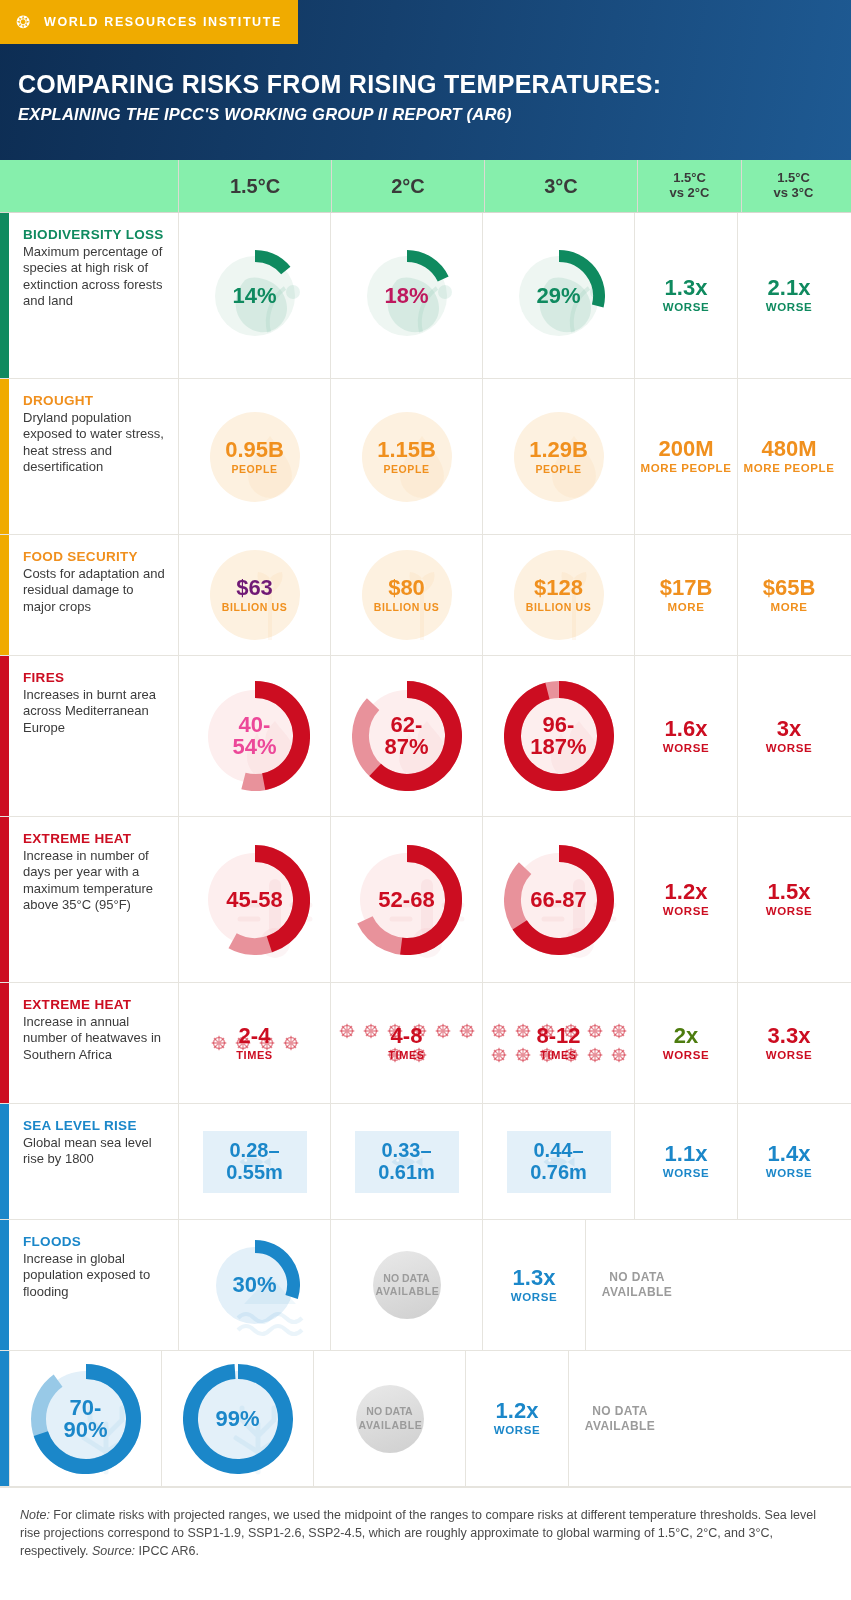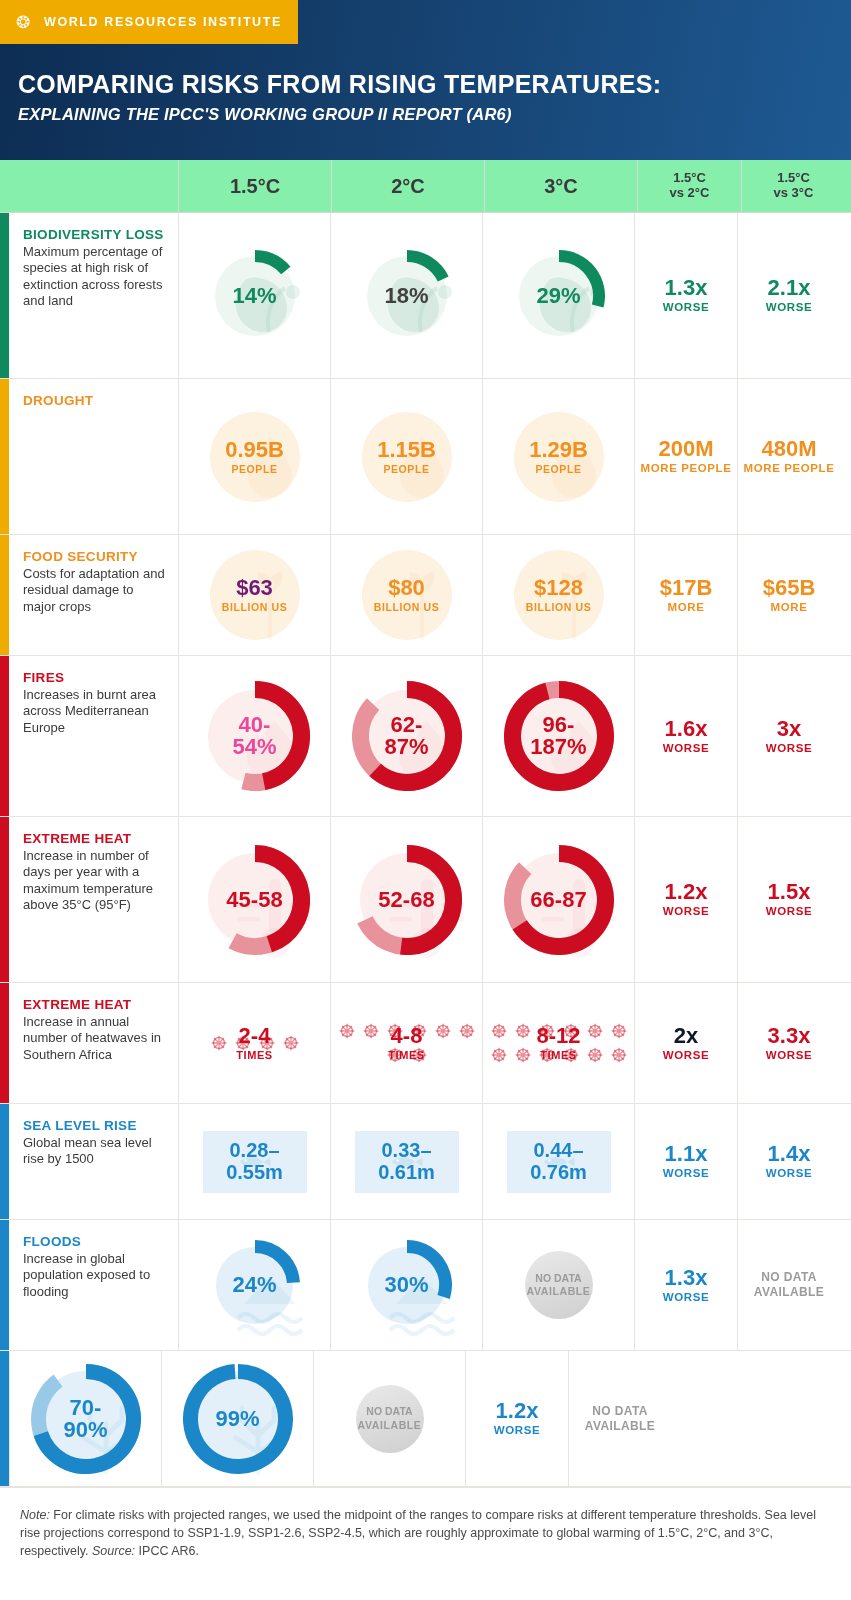--- a/index.html
+++ b/index.html
@@ -99,21 +99,21 @@
   }
   .cmp .big{font-size:22px;font-weight:bold;line-height:1.05;}
   .cmp .small{font-size:11.5px;font-weight:bold;letter-spacing:.6px;line-height:1.15;text-transform:uppercase;}
   .cmp .nodata{font-size:12px;font-weight:bold;color:#9b9b9b;letter-spacing:.4px;line-height:1.25;text-transform:uppercase;}
 
   
   .donut{position:relative;display:flex;align-items:center;justify-content:center;}
   .donut svg{position:absolute;left:0;top:0;}
   .donut .inner{
     position:relative;z-index:2;
-    display:flex;flex-direction:column;align-items:center;justify-content:center;
+    display:flex;flex-direction:column;justify-content:center;
     text-align:center;
   }
   .val{font-weight:bold;line-height:1.0;}
   .unit{font-weight:bold;letter-spacing:.6px;text-transform:uppercase;}
 
   .bgcircle{position:absolute;border-radius:50%;z-index:0;}
   .ghost{position:absolute;z-index:1;opacity:.30;display:flex;align-items:center;justify-content:center;}
 
   
   .pill{
@@ -198,21 +198,21 @@
               <svg width="120" height="120" viewBox="0 0 120 120">
                 <path d="M36 30c-14 16-12 38 4 48 14 9 30 3 36-10 6-14-2-30-14-36-10-5-20-6-26-2z" fill="#0f8a5f" opacity=".35"></path>
                 <path d="M60 82c-4-16 2-34 16-44" stroke="#0f8a5f" stroke-width="4" fill="none" opacity=".35"></path>
                 <circle cx="84" cy="42" r="7" fill="#0f8a5f" opacity=".3"></circle>
               </svg>
             </div>
             <svg width="92" height="92" style="z-index: 1;">
               <path d="M 46 6 A 40 40 0 0 1 82.19308209864079 28.968828337397092" stroke="#0f8a5f" stroke-width="12" fill="none" stroke-linecap="butt"></path>
             </svg>
             <div class="inner" style="width: 62px;">
-              <div class="val" style="font-size: 22px; color: #404040;">18%</div>
+              <div class="val" style="font-size: 22px; color: #be185d;">18%</div>
             </div>
           </div>
         </div>
         <div class="cell">
           <div class="donut" style="width: 92px; height: 92px;">
             <div class="bgcircle" style="width: 80px; height: 80px; left: 6px; top: 6px; background: rgb(238, 246, 242);"></div>
             <div class="ghost" style="width: 92px; height: 92px;">
               <svg width="120" height="120" viewBox="0 0 120 120">
                 <path d="M36 30c-14 16-12 38 4 48 14 9 30 3 36-10 6-14-2-30-14-36-10-5-20-6-26-2z" fill="#0f8a5f" opacity=".35"></path>
                 <path d="M60 82c-4-16 2-34 16-44" stroke="#0f8a5f" stroke-width="4" fill="none" opacity=".35"></path>
@@ -233,20 +233,21 @@
         </div>
         <div class="cmp">
           <div class="big" style="color: rgb(15, 138, 95);">2.1x</div>
           <div class="small" style="color: rgb(15, 138, 95); margin-top: 2px;">WORSE</div>
         </div>
       </div>
       <div class="row" style="min-height: 155px;">
         <div class="accent" style="background: rgb(240, 171, 0);"></div>
         <div class="label">
           <h3 style="color: rgb(240, 144, 30);">DROUGHT</h3>
+          <p>Dryland population exposed to water stress, heat stress and desertification</p>
         </div>
         <div class="cell">
           <div class="donut" style="width: 90px; height: 90px;">
             <div class="bgcircle" style="width: 90px; height: 90px; left: 0px; top: 0px; background: rgb(253, 241, 224);"></div>
             <div class="ghost" style="width: 90px; height: 90px;">
               <svg width="120" height="120" viewBox="0 0 120 120">
                 <path d="M60 24c14 18 22 28 22 40a22 22 0 1 1-44 0c0-12 8-22 22-40z" fill="#f0901e" opacity=".18"></path>
               </svg>
             </div>
             <svg width="90" height="90" style="z-index: 1;"></svg>
@@ -670,33 +671,33 @@
                 </g>
               </svg>
             </div>
             <div style="position: relative; z-index: 3; text-align: center;">
               <div class="val" style="font-size:22px;color:#cc0d21">8-12</div>
               <div class="unit" style="font-size:11px;color:#cc0d21;margin-top:2px">TIMES</div>
             </div>
           </div>
         </div>
         <div class="cmp">
-          <div class="big" style="color: #0f172a;">2x</div>
+          <div class="big" style="color: #4d7c0f;">2x</div>
           <div class="small" style="color: rgb(204, 13, 33); margin-top: 2px;">WORSE</div>
         </div>
         <div class="cmp">
           <div class="big" style="color: rgb(204, 13, 33);">3.3x</div>
           <div class="small" style="color: rgb(204, 13, 33); margin-top: 2px;">WORSE</div>
         </div>
       </div>
       <div class="row" style="min-height: 115px;">
         <div class="accent" style="background: rgb(27, 135, 201);"></div>
         <div class="label">
           <h3 style="color: rgb(27, 135, 201);">SEA LEVEL RISE</h3>
-          <p>Global mean sea level rise by 1500</p>
+          <p>Global mean sea level rise by 1800</p>
         </div>
         <div class="cell">
           <div class="pill" style="width: 104px; height: 62px; background: rgb(227, 240, 249); position: relative;">
             <div style="position:absolute;inset:0;opacity:.5;overflow:hidden"><svg width="104" height="62" viewBox="0 0 120 120">
                 <path d="M30 60c12-12 34-12 46 0-12 12-34 12-46 0z" fill="#1b87c9" opacity=".22"></path>
                 <path d="M76 60l14-9v18z" fill="#1b87c9" opacity=".22"></path>
                 <circle cx="42" cy="57" r="2.6" fill="#fff"></circle>
               </svg></div>
             <div style="position: relative; z-index: 2; color: rgb(27, 135, 201); font-weight: bold; font-size: 20px; line-height: 1.08; text-align: center;">0.28– 0.55m</div>
           </div>
@@ -739,37 +740,20 @@
         <div class="cell">
           <div class="donut" style="width: 90px; height: 90px;">
             <div class="bgcircle" style="width: 77px; height: 77px; left: 6.5px; top: 6.5px; background: rgb(227, 240, 249);"></div>
             <div class="ghost" style="width: 90px; height: 90px;">
               <svg width="120" height="120" viewBox="0 0 120 120">
                 <path d="M60 36l26 28H34z" fill="#1b87c9" opacity=".22"></path>
                 <path d="M28 78q8-8 16 0t16 0 16 0 16 0M28 90q8-8 16 0t16 0 16 0 16 0" stroke="#1b87c9" stroke-width="4" fill="none" opacity=".3"></path>
               </svg>
             </div>
             <svg width="90" height="90" style="z-index: 1;">
-              <path d="M 45 6.5 A 38.5 38.5 0 0 1 83.42402904448846 42.58256499812144" stroke="#1b87c9" stroke-width="13" fill="none" stroke-linecap="butt"></path>
-            </svg>
-            <div class="inner" style="width: 58px;">
-              <div class="val" style="font-size: 22px; color: rgb(27, 135, 201);">24%</div>
-            </div>
-          </div>
-        </div>
-        <div class="cell">
-          <div class="donut" style="width: 90px; height: 90px;">
-            <div class="bgcircle" style="width: 77px; height: 77px; left: 6.5px; top: 6.5px; background: rgb(227, 240, 249);"></div>
-            <div class="ghost" style="width: 90px; height: 90px;">
-              <svg width="120" height="120" viewBox="0 0 120 120">
-                <path d="M60 36l26 28H34z" fill="#1b87c9" opacity=".22"></path>
-                <path d="M28 78q8-8 16 0t16 0 16 0 16 0M28 90q8-8 16 0t16 0 16 0 16 0" stroke="#1b87c9" stroke-width="4" fill="none" opacity=".3"></path>
-              </svg>
-            </div>
-            <svg width="90" height="90" style="z-index: 1;">
               <path d="M 45 6.5 A 38.5 38.5 0 0 1 81.6156758773634 56.897154283435476" stroke="#1b87c9" stroke-width="13" fill="none" stroke-linecap="butt"></path>
             </svg>
             <div class="inner" style="width: 58px;">
               <div class="val" style="font-size: 22px; color: rgb(27, 135, 201);">30%</div>
             </div>
           </div>
         </div>
         <div class="cell">
           <div class="donut" style="width: 68px; height: 68px; border-radius: 50%;">
             <div class="bgcircle" style="width: 68px; height: 68px; left: 0px; top: 0px; background: linear-gradient(160deg, rgb(233, 233, 233), rgb(207, 207, 207));"></div>

